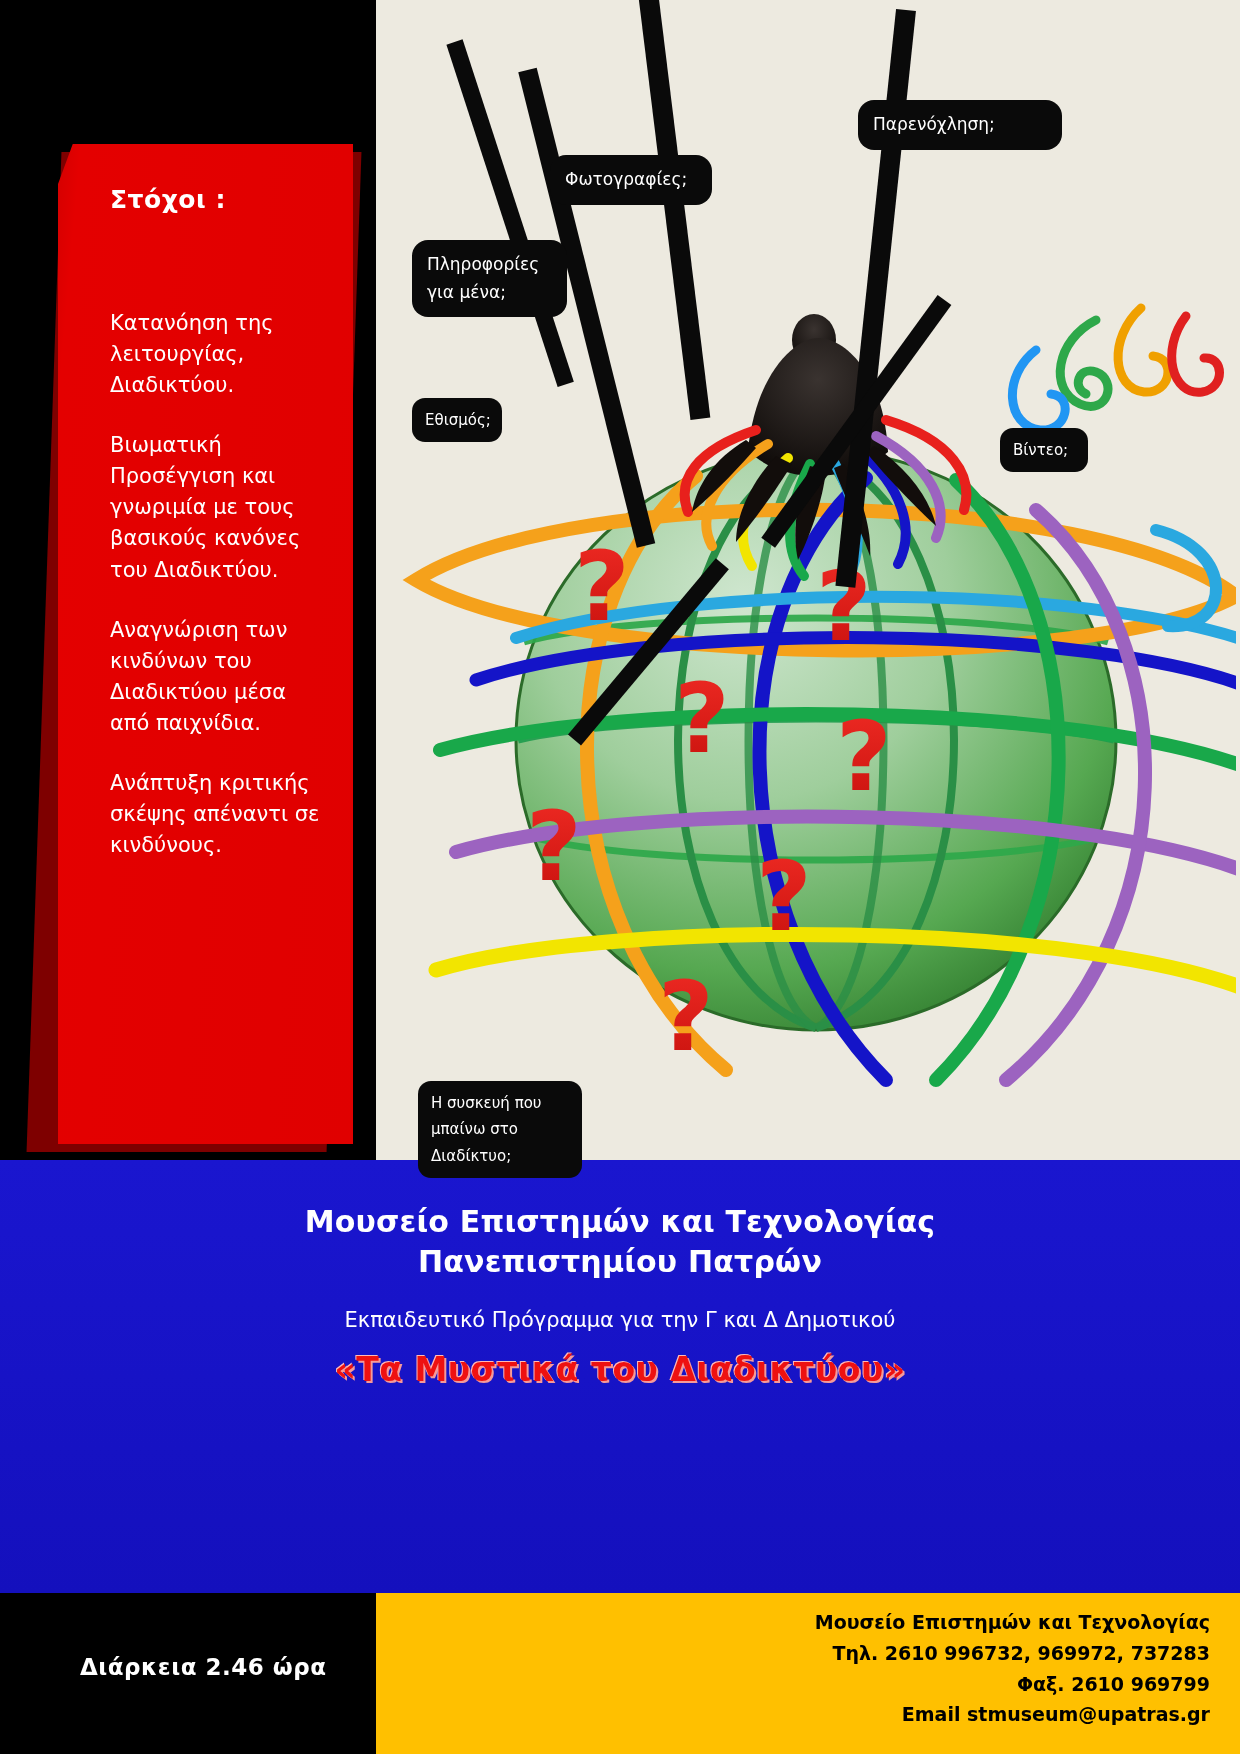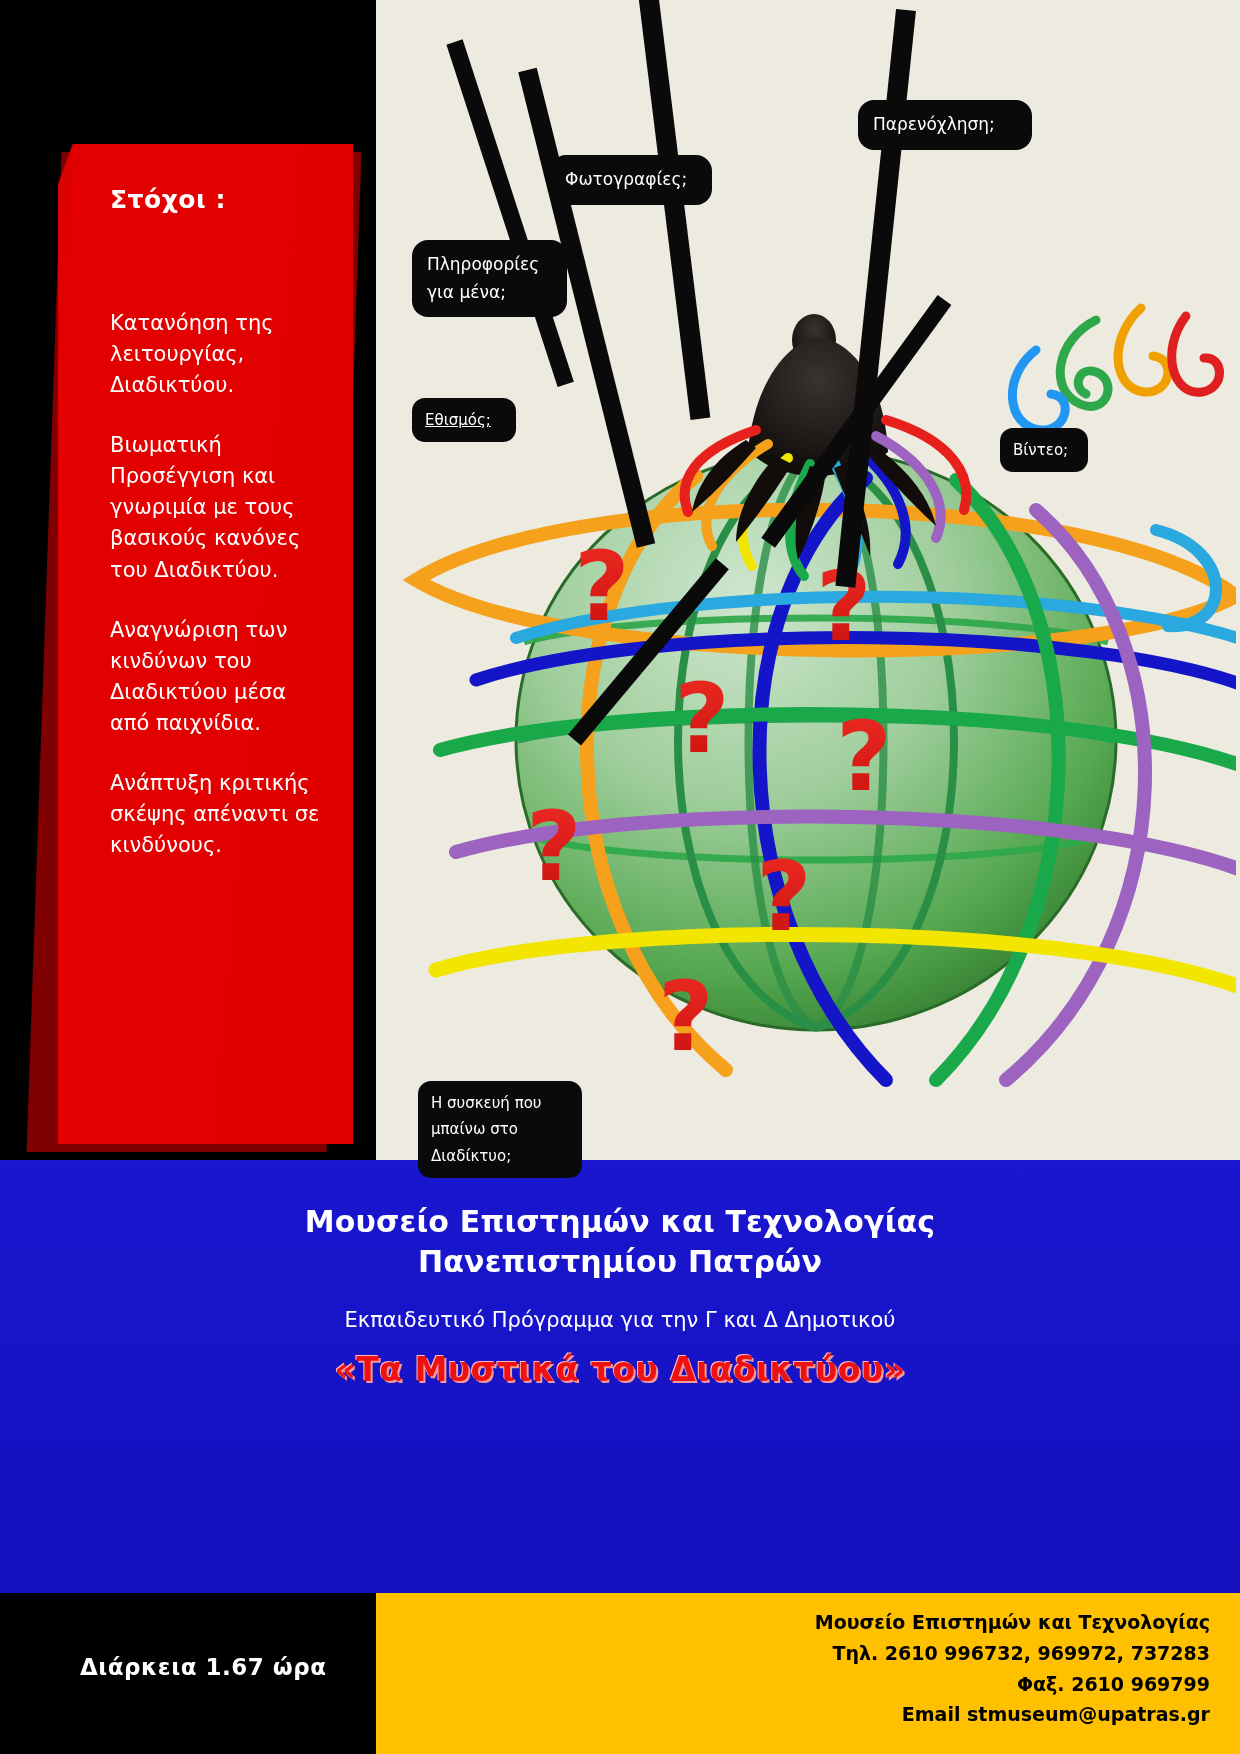--- a/index.html
+++ b/index.html
@@ -257,28 +257,28 @@
     </div>
 
     <div class="tail" style="left:70px; top:42px; width:17px; height:360px; transform: rotate(-18deg);"></div>
     <div class="tail" style="left:142px; top:70px; width:19px; height:490px; transform: rotate(-14deg);"></div>
     <div class="tail" style="left:262px; top:-8px; width:20px; height:430px; transform: rotate(-7deg);"></div>
     <div class="tail" style="left:520px; top:10px; width:20px; height:580px; transform: rotate(6deg);"></div>
     <div class="tail" style="left:560px; top:300px; width:17px; height:300px; transform: rotate(36deg);"></div>
     <div class="tail" style="left:190px; top:740px; width:17px; height:230px; transform: rotate(-140deg);"></div>
   </div>
 
-  <div class="bubble small" style="left:412px; top:398px; width:104px;text-decoration:underline;">Εθισμός;</div>
+  <div class="bubble small" style="left:412px; top:398px; width:90px;">Εθισμός;</div>
 
   <div class="bubble" style="left:412px; top:240px; width:155px;">Πληροφορίες
 για μένα;</div>
 
   <div class="bubble" style="left:550px; top:155px; width:162px;">Φωτογραφίες;</div>
 
-  <div class="bubble" style="left:858px; top:100px; width:174px;">Παρενόχληση;</div>
+  <div class="bubble" style="left:858px; top:100px; width:204px;">Παρενόχληση;</div>
 
   <div class="bubble small" style="left:1000px; top:428px; width:88px;">Βίντεο;</div>
 
   <div class="bubble small" style="left:418px; top:1081px; width:164px;">Η συσκευή που
 μπαίνω  στο
 Διαδίκτυο;</div>
 
   <div id="goals-shadow"></div>
   <div id="goals-panel"></div>
   <div id="goals-inner">
@@ -289,21 +289,21 @@
     <div class="goal-item">Ανάπτυξη κριτικής σκέψης απέναντι σε κινδύνους.</div>
   </div>
 
   <div id="banner">
     <div id="banner-title">Μουσείο  Επιστημών και Τεχνολογίας
 Πανεπιστημίου Πατρών</div>
     <div id="banner-sub">Εκπαιδευτικό Πρόγραμμα για την Γ και Δ Δημοτικού</div>
     <div id="banner-program">«Τα Μυστικά του Διαδικτύου»</div>
   </div>
 
-  <div id="duration">Διάρκεια  1.67 ώρα</div>
+  <div id="duration">Διάρκεια  2.46 ώρα</div>
 
   <div id="contact">
     <div class="contact-line">Μουσείο Επιστημών και Τεχνολογίας</div>
     <div class="contact-line">Τηλ. 2610 996732, 969972, 737283</div>
     <div class="contact-line">Φαξ. 2610 969799</div>
     <div class="contact-line">Email stmuseum@upatras.gr</div>
   </div>
 
 </div>
 

